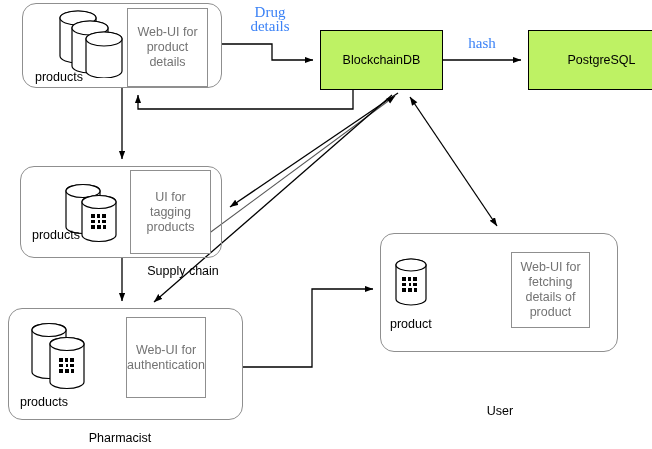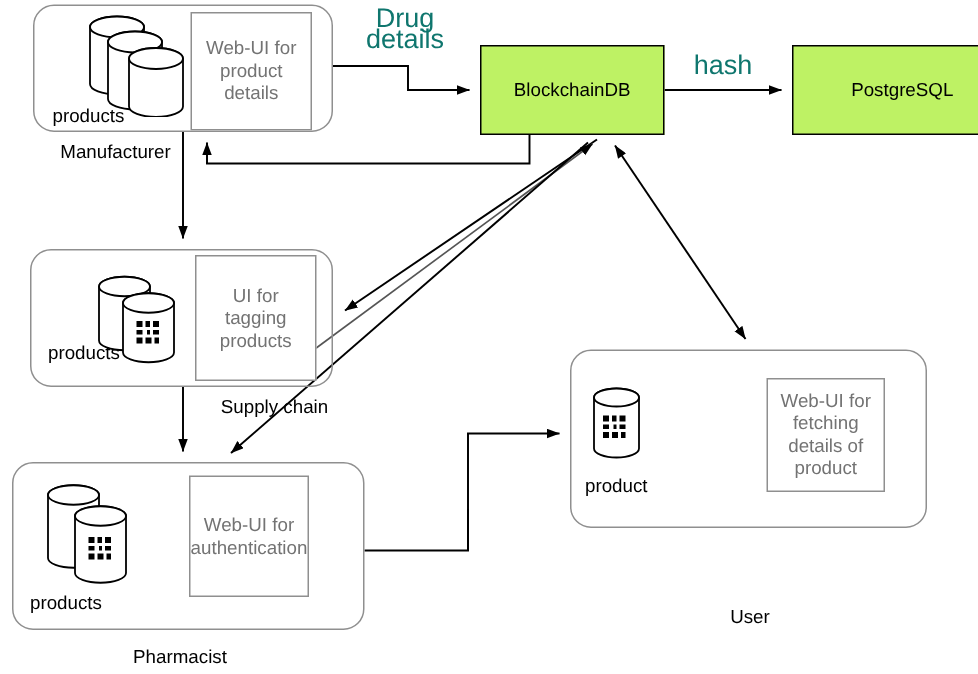--- a/index.html
+++ b/index.html
@@ -18,22 +18,22 @@
   .ibox{position:absolute;border:1.6px solid #8f8f8f;background:#fff;
         box-sizing:border-box;display:flex;align-items:center;
         justify-content:center;text-align:center;
         font-size:12.5px;line-height:15px;color:#737373;padding:2px;}
 
   .nodebox{position:absolute;border:1.4px solid #000;background:#bef264;
            box-sizing:border-box;display:flex;align-items:center;
            justify-content:center;text-align:center;
            font-size:12.5px;line-height:15px;color:#000;}
 
-  .edge-label{position:absolute;font-size:18px;line-height:14px;
-              text-align:center;color:#0f766e;white-space:pre-line;}
+  .edge-label{position:absolute;font-size:15px;line-height:14px;
+              text-align:center;color:#3b82f6;white-space:pre-line;font-family:Liberation Serif, serif;}
 
   .cyl{position:absolute;}
   .prod-label{position:absolute;font-size:12.5px;line-height:14px;color:#000;}
 </style>
 </head>
 <body>
 
 <div id="canvas">
 
   <svg id="wires" viewBox="0 0 652 449">
@@ -88,21 +88,20 @@
       <ellipse cx="52" cy="22" rx="18" ry="7"></ellipse>
       <path d="M48,33 a18,7 0 0 1 36,0 v32 a18,7 0 0 1 -36,0 z"></path>
       <ellipse cx="66" cy="33" rx="18" ry="7"></ellipse>
     </g>
   </svg>
 
   <div class="prod-label" style="left:35px;top:70px;">products</div>
 
   <div class="ibox" style="left:127px;top:8px;width:81px;height:79px;">Web-UI for<br>product<br>details</div>
 
-  <div class="grp-label" style="left:22px;top:94px;width:110px;">Manufacturer</div>
 
   <div class="grp" style="left:20px;top:166px;width:202px;height:92px;"></div>
 
   <svg class="cyl" style="left:62px;top:180px;" width="68" height="66">
     <g fill="#fff" stroke="#000" stroke-width="1.2">
       <path d="M4,11 a17,6.5 0 0 1 34,0 v36 a17,6.5 0 0 1 -34,0 z"></path>
       <ellipse cx="21" cy="11" rx="17" ry="6.5"></ellipse>
       <path d="M20,22 a17,6.5 0 0 1 34,0 v33 a17,6.5 0 0 1 -34,0 z"></path>
       <ellipse cx="37" cy="22" rx="17" ry="6.5"></ellipse>
     </g>

